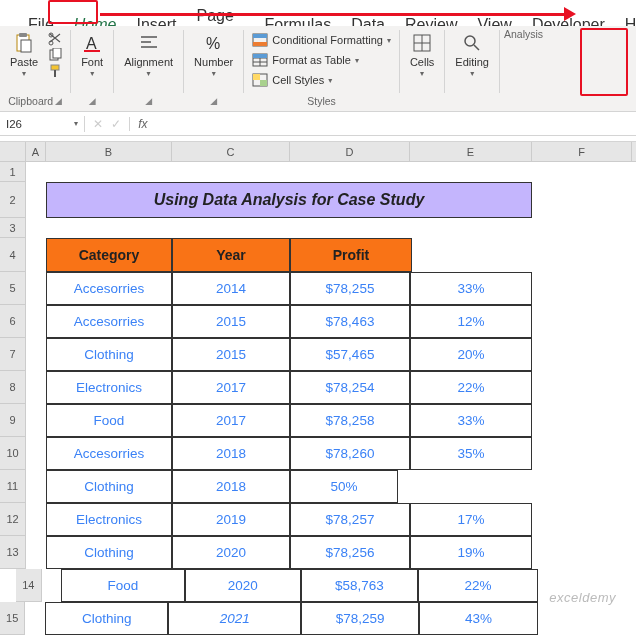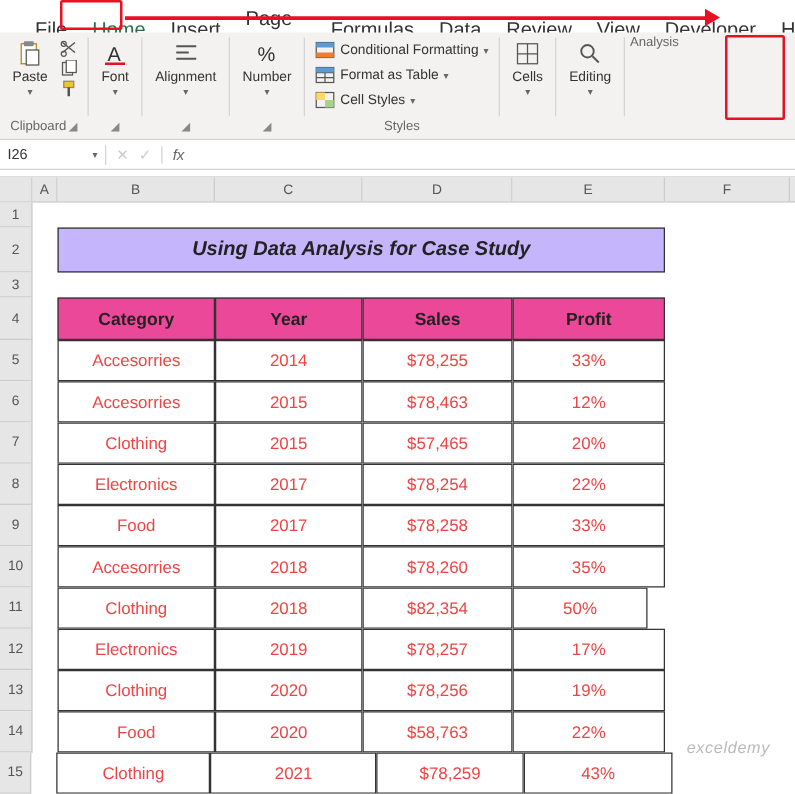--- a/index.html
+++ b/index.html
@@ -1,21 +1,21 @@
 <!DOCTYPE html>
 <html><head>
   <meta charset="utf-8">
   <style>
     * { margin: 0; padding: 0; box-sizing: border-box; font-family: 'Segoe UI', Tahoma, sans-serif; }
     body { background: #fff; width: 636px; height: 635px; overflow: hidden; font-size: 12px; color: #333; }
     
     
     .menu-tabs { display: flex; align-items: center; height: 26px; padding-left: 18px; background: #fff; }
     .menu-tab { padding: 4px 10px; font-size: 16px; cursor: pointer; position: relative; margin-top: 24px; }
-    .menu-tab.active { color: #217346; }
+    .menu-tab.active { color: #217346; font-style: italic; }
     .menu-tab.active::after { content:''; position:absolute; bottom:-1px; left:8px; right:8px; height:2.5px; background:#217346; }
     .comment-ico { margin-left:auto; margin-right:10px; padding:4px; }
     
     
     .ribbon { display:flex; height:86px; border-bottom:1px solid #d4d4d4; background:#f3f2f1; position:relative; }
     .ribbon-group { display:flex; flex-direction:column; align-items:center; padding:2px 4px; position:relative; }
     .group-sep { width:1px; background:#d4d4d4; margin:4px 0 18px; }
     .group-content { flex:1; display:flex; align-items:flex-start; gap:2px; padding-top:2px; }
     .group-label { font-size:10.5px; color:#666; padding-bottom:2px; height:14px; display:flex; align-items:center; gap:2px; }
     .dlg-ico { font-size:9px; color:#888; }
@@ -49,22 +49,22 @@
     .grid-rows { }
     .g-row { display:flex; height:32px; }
     .g-row.h1 { height:20px; }
     .row-hdr { width:26px; background:#e6e6e6; border-right:1px solid #ccc; border-bottom:1px solid #ccc; font-size:11px; color:#555; display:flex; align-items:center; justify-content:center; }
     .g-cell { border-right:1px solid transparent; border-bottom:1px solid transparent; }
     
     
     .title-cell { background:#c4b5fd; border:1px solid #333; display:flex; align-items:center; justify-content:center; font-size:16px; font-weight:bold; color:#222; font-style:italic; }
     
     
-    .tbl-hdr { background:#ec4899; border:1px solid #333; display:flex; align-items:center; justify-content:center; font-size:14px; font-weight:bold; color:#222; }
-    .tbl-cell { background:#fff; border:1px solid #333; display:flex; align-items:center; justify-content:center; font-size:13.5px; color:#ef4444; }
+    .tbl-hdr { background:#f97316; border:1px solid #333; display:flex; align-items:center; justify-content:center; font-size:14px; font-weight:bold; color:#222; }
+    .tbl-cell { background:#fff; border:1px solid #333; display:flex; align-items:center; justify-content:center; font-size:13.5px; color:#3b82f6; }
     
     .watermark { position:absolute; right:20px; bottom:30px; font-size:13px; color:#bbb; font-style:italic; letter-spacing:.5px; }
     
     svg { display:block; }
   </style>
 </head>
 <body>
 
 <div class="hl-home"></div>
 <div class="arrow-line"></div>
@@ -316,21 +316,20 @@
         <div class="g-cell cC"></div>
         <div class="g-cell cD"></div>
         <div class="g-cell cE"></div>
         <div class="g-cell cF"></div>
       </div>
       <div class="g-row" style="height: 34px;">
         <div class="row-hdr">4</div>
         <div class="g-cell cA"></div>
         <div class="tbl-hdr cB" style="width: 126px;">Category</div>
         <div class="tbl-hdr cC" style="width: 118px;">Year</div>
-        <div class="tbl-hdr cD" style="width: 120px;">Sales</div>
         <div class="tbl-hdr cE" style="width: 122px;">Profit</div>
         <div class="g-cell cF"></div>
       </div>
       <div class="g-row" style="height: 33px;">
         <div class="row-hdr">5</div>
         <div class="g-cell cA"></div>
         <div class="tbl-cell" style="width: 126px;">Accesorries</div>
         <div class="tbl-cell" style="width: 118px;">2014</div>
         <div class="tbl-cell" style="width: 120px;">$78,255</div>
         <div class="tbl-cell" style="width: 122px;">33%</div>
@@ -379,21 +378,20 @@
         <div class="tbl-cell" style="width: 118px;">2018</div>
         <div class="tbl-cell" style="width: 120px;">$78,260</div>
         <div class="tbl-cell" style="width: 122px;">35%</div>
         <div class="g-cell cF"></div>
       </div>
       <div class="g-row" style="height: 33px;">
         <div class="row-hdr">11</div>
         <div class="g-cell cA"></div>
         <div class="tbl-cell" style="width: 126px;">Clothing</div>
         <div class="tbl-cell" style="width: 118px;">2018</div>
-        <div class="tbl-cell" style="width: 120px;">$82,354</div>
         <div class="tbl-cell" style="width: 108px;">50%</div>
         <div class="g-cell cF"></div>
       </div>
       <div class="g-row" style="height: 33px;">
         <div class="row-hdr">12</div>
         <div class="g-cell cA"></div>
         <div class="tbl-cell" style="width: 126px;">Electronics</div>
         <div class="tbl-cell" style="width: 118px;">2019</div>
         <div class="tbl-cell" style="width: 120px;">$78,257</div>
         <div class="tbl-cell" style="width: 122px;">17%</div>
@@ -401,34 +399,34 @@
       </div>
       <div class="g-row" style="height: 33px;">
         <div class="row-hdr">13</div>
         <div class="g-cell cA"></div>
         <div class="tbl-cell" style="width: 126px;">Clothing</div>
         <div class="tbl-cell" style="width: 118px;">2020</div>
         <div class="tbl-cell" style="width: 120px;">$78,256</div>
         <div class="tbl-cell" style="width: 122px;">19%</div>
         <div class="g-cell cF"></div>
       </div>
-      <div class="g-row" style="height: 33px;">
+      <div class="g-row" style="height: 33px; margin-left: 16px;">
         <div class="row-hdr">14</div>
         <div class="g-cell cA"></div>
         <div class="tbl-cell" style="width: 126px;">Food</div>
         <div class="tbl-cell" style="width: 118px;">2020</div>
         <div class="tbl-cell" style="width: 120px;">$58,763</div>
         <div class="tbl-cell" style="width: 122px;">22%</div>
         <div class="g-cell cF"></div>
       </div>
       <div class="g-row" style="height: 33px;">
         <div class="row-hdr">15</div>
         <div class="g-cell cA"></div>
         <div class="tbl-cell" style="width: 126px;">Clothing</div>
-        <div class="tbl-cell" style="width: 136px;">2021</div>
+        <div class="tbl-cell" style="width: 136px; font-style: italic;">2021</div>
         <div class="tbl-cell" style="width: 120px;">$78,259</div>
         <div class="tbl-cell" style="width: 122px;">43%</div>
         <div class="g-cell cF"></div>
       </div>
     </div>
 
   <div class="watermark">exceldemy</div>
 </div>
 
 </body></html>

